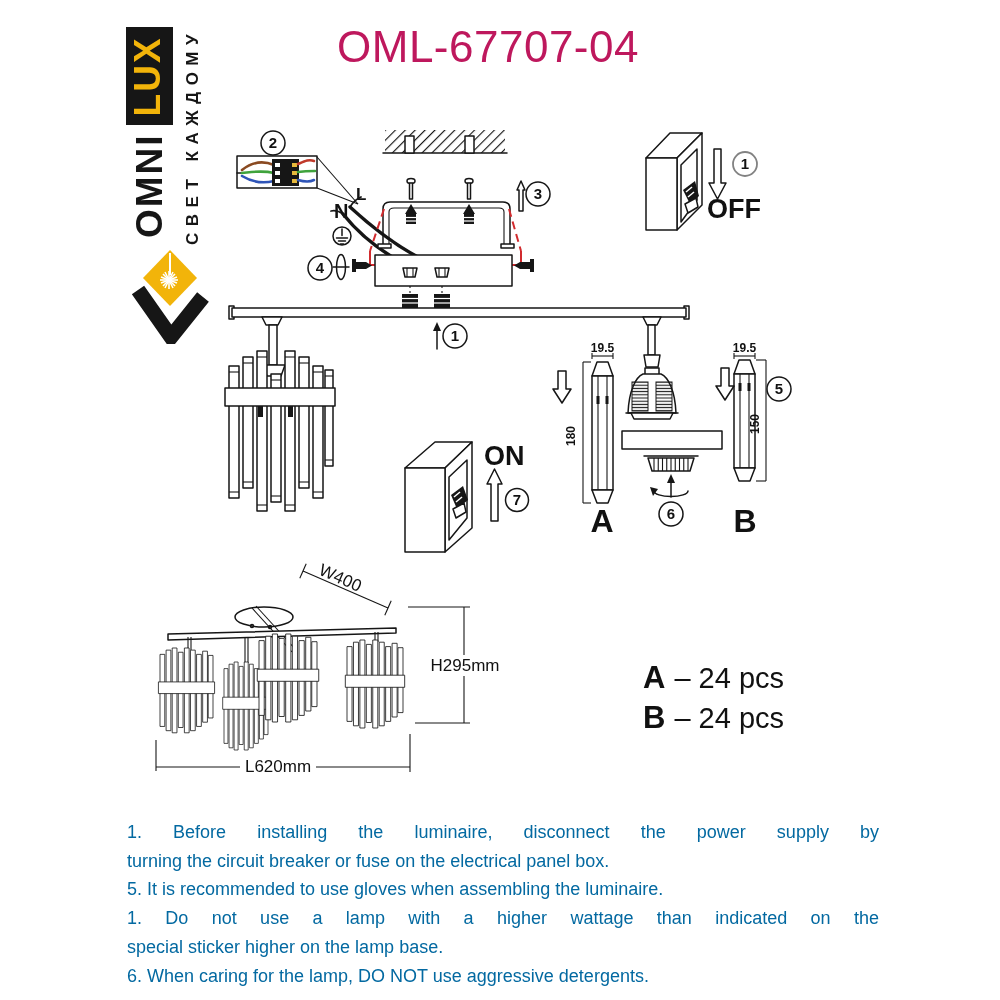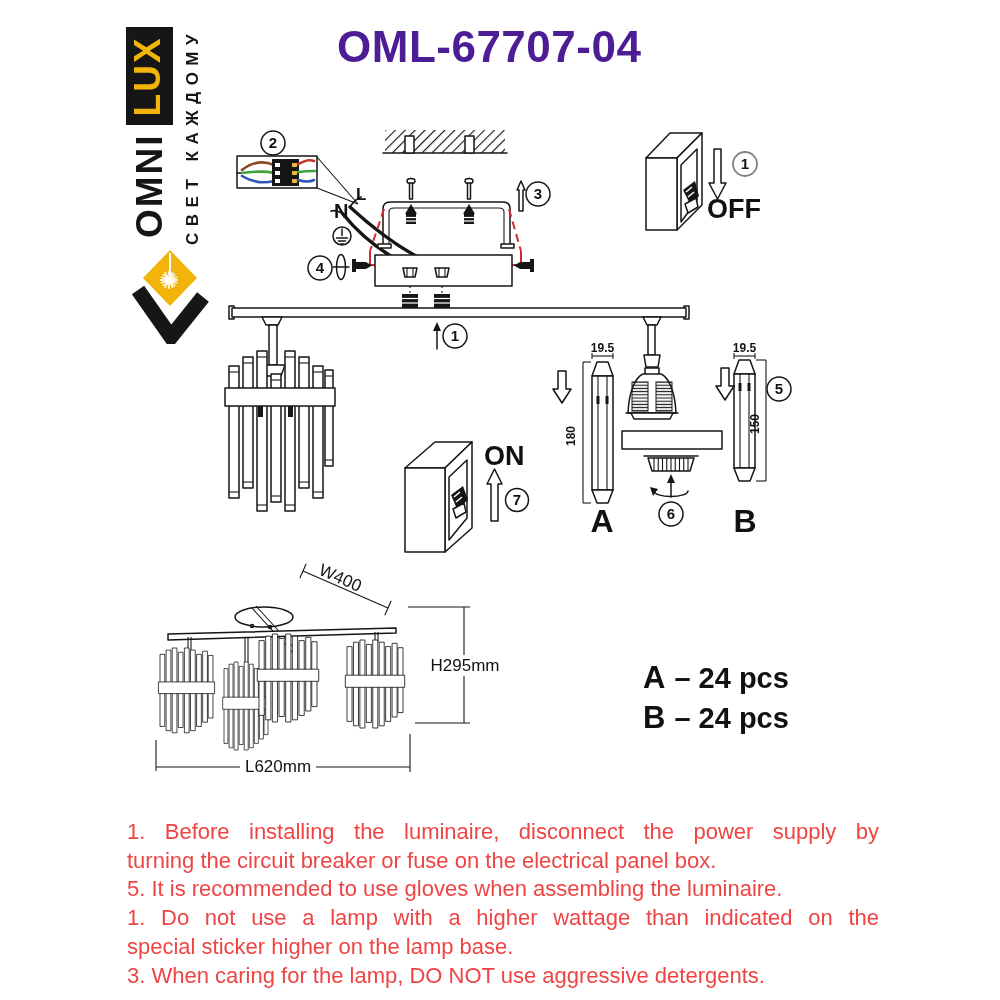--- a/index.html
+++ b/index.html
@@ -10,30 +10,30 @@
   .brandrot{position:absolute;left:128px;top:238px;transform-origin:0 0;transform:rotate(-90deg);
             display:flex;align-items:center;gap:8px;height:42px;width:224px;}
   .omni{font-size:37px;font-weight:800;letter-spacing:2px;color:#161616;line-height:1;}
   .luxbox{background:#161616;color:#F2B40A;font-size:37px;font-weight:800;letter-spacing:2px;
           line-height:1;padding:3px 9px 7px 9px;}
   .slogan{position:absolute;left:183px;top:245px;transform-origin:0 0;transform:rotate(-90deg);
           width:234px;font-size:17px;font-weight:700;letter-spacing:6.5px;color:#161616;white-space:nowrap;}
   .dlogo{position:absolute;left:126px;top:244px;}
 
   
-  .title{position:absolute;left:337px;top:22px;font-size:44px;font-weight:700;letter-spacing:.5px;color:#4c1d95;}
+  .title{position:absolute;left:337px;top:22px;font-size:44px;font-weight:400;letter-spacing:.5px;color:#be185d;}
 
   
   .plist{position:absolute;left:643px;top:660px;}
   .prow{display:flex;align-items:baseline;height:40px;}
   .pletter{font-size:31px;font-weight:800;margin-right:9px;}
-  .pqty{font-size:29px;font-weight:700;}
+  .pqty{font-size:29px;font-weight:400;}
 
   
-  .instr{position:absolute;left:127px;top:818px;width:752px;font-size:22px;line-height:28.7px;color:#ef4444;}
+  .instr{position:absolute;left:127px;top:818px;width:752px;font-size:18px;line-height:28.7px;color:#0369a1;}
   .iline{white-space:normal;}
   .just{text-align:justify;text-align-last:justify;}
 
   
   svg text{font-family:"Liberation Sans",sans-serif;fill:#111;}
   .k{stroke:#161616;fill:none;stroke-width:1.5;stroke-linejoin:round;stroke-linecap:round;}
   .kw{stroke:#161616;fill:#fff;stroke-width:1.5;stroke-linejoin:round;}
   .kb{fill:#161616;stroke:none;}
   .thin{stroke:#161616;fill:none;stroke-width:1.1;}
   .red{stroke:#D12B2E;fill:none;stroke-width:2;}
@@ -403,16 +403,16 @@
       <span class="pqty">– 24 pcs</span>
     </div>
   </div>
 
   <div class="instr">
     <div class="iline just">1. Before installing the luminaire, disconnect the power supply by</div>
     <div class="iline">turning the circuit breaker or fuse on the electrical panel box.</div>
     <div class="iline">5. It is recommended to use gloves when assembling the luminaire.</div>
     <div class="iline just">1. Do not use a lamp with a higher wattage than indicated on the</div>
     <div class="iline">special sticker higher on the lamp base.</div>
-    <div class="iline">3. When caring for the lamp, DO NOT use aggressive detergents.</div>
+    <div class="iline">6. When caring for the lamp, DO NOT use aggressive detergents.</div>
   </div>
 
 </div>
 
 </body></html>

